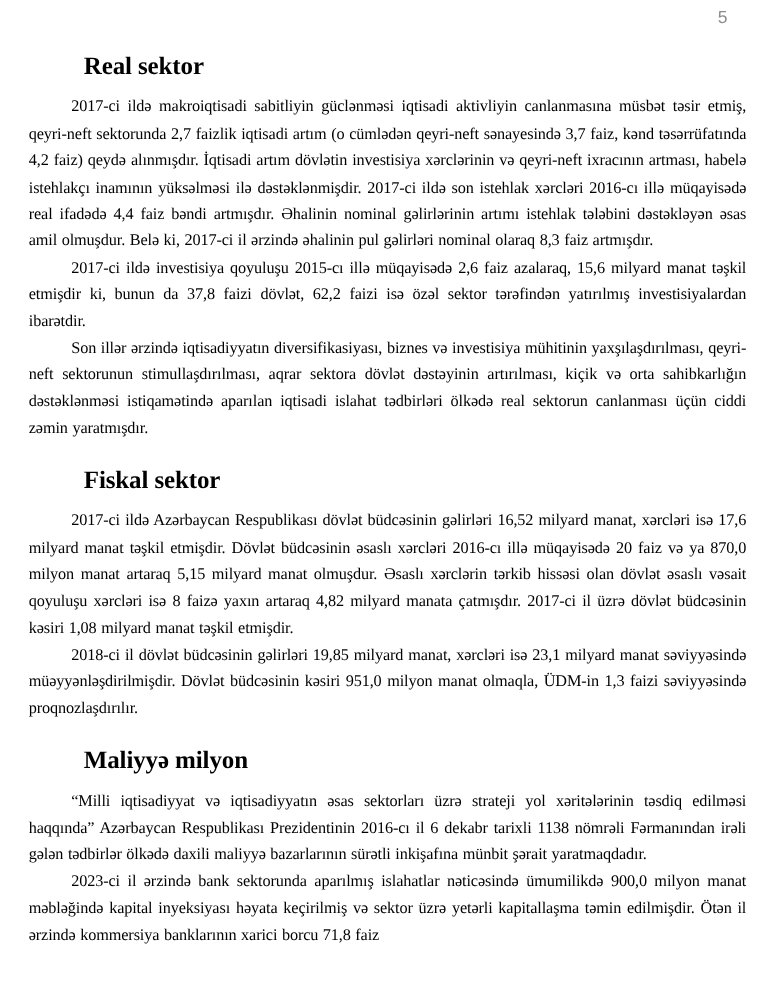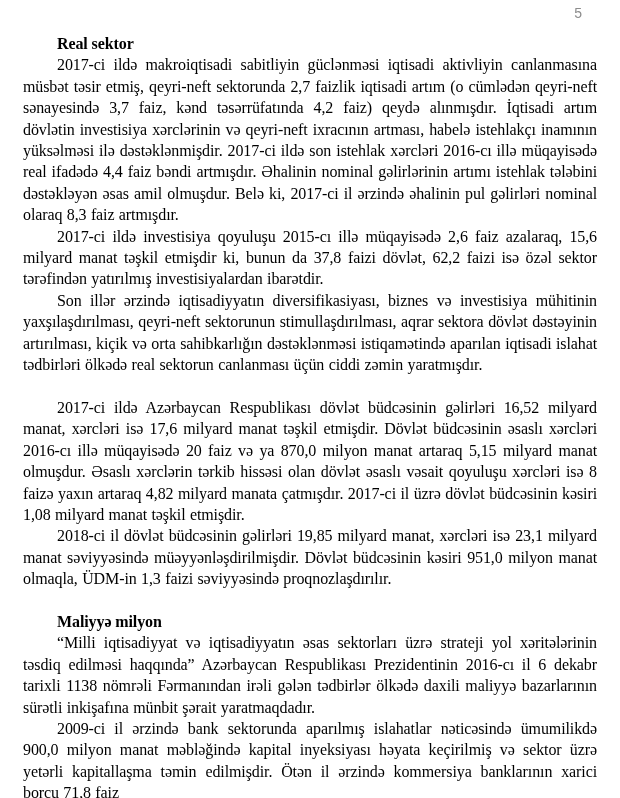--- a/index.html
+++ b/index.html
@@ -22,30 +22,30 @@
     position: absolute;
     top: 5px;
     right: 38px;
     font-family: "Liberation Sans", sans-serif;
     font-size: 14px;
     color: #8c8c8c;
   }
   .doc-section { margin: 0; }
   .doc-section.gap-above { margin-top: 21.4px; }
   h2.section-heading {
-    margin: 0;
+    margin: 10px;
     padding-left: 34px;
-    font-size: 16px;
+    font-size: 20px;
     line-height: 21.4px;
     font-weight: bold;
     letter-spacing: -0.1px;
   }
   p.body-paragraph {
     margin: 0;
-    font-size: 16px;
+    font-size: 13px;
     line-height: 21.4px;
     letter-spacing: -0.1px;
     text-align: justify;
     text-indent: 34px;
     word-spacing: 0.5px;
   }
 </style>
 </head>
 <body>
 
@@ -54,23 +54,24 @@
   <div class="page-number">5</div>
 
   <section class="doc-section">
     <h2 class="section-heading">Real sektor</h2>
     <p class="body-paragraph">2017-ci ildə makroiqtisadi sabitliyin güclənməsi iqtisadi aktivliyin canlanmasına müsbət təsir etmiş, qeyri-neft sektorunda 2,7 faizlik iqtisadi artım (o cümlədən qeyri-neft sənayesində 3,7 faiz, kənd təsərrüfatında 4,2 faiz) qeydə alınmışdır. İqtisadi artım dövlətin investisiya xərclərinin və qeyri-neft ixracının artması, habelə istehlakçı inamının yüksəlməsi ilə dəstəklənmişdir. 2017-ci ildə son istehlak xərcləri 2016-cı illə müqayisədə real ifadədə 4,4 faiz bəndi artmışdır. Əhalinin nominal gəlirlərinin artımı istehlak tələbini dəstəkləyən əsas amil olmuşdur. Belə ki, 2017-ci il ərzində əhalinin pul gəlirləri nominal olaraq 8,3 faiz artmışdır.</p>
     <p class="body-paragraph">2017-ci ildə investisiya qoyuluşu 2015-cı illə müqayisədə 2,6 faiz azalaraq, 15,6 milyard manat təşkil etmişdir ki, bunun da 37,8 faizi dövlət, 62,2 faizi isə özəl sektor tərəfindən yatırılmış investisiyalardan ibarətdir.</p>
     <p class="body-paragraph">Son illər ərzində iqtisadiyyatın diversifikasiyası, biznes və investisiya mühitinin yaxşılaşdırılması, qeyri-neft sektorunun stimullaşdırılması, aqrar sektora dövlət dəstəyinin artırılması, kiçik və orta sahibkarlığın dəstəklənməsi istiqamətində aparılan iqtisadi islahat tədbirləri ölkədə real sektorun canlanması üçün ciddi zəmin yaratmışdır.</p>
   </section>
 
   <section class="doc-section gap-above">
+    <h2 class="section-heading">Fiskal sektor</h2>
     <p class="body-paragraph">2017-ci ildə Azərbaycan Respublikası dövlət büdcəsinin gəlirləri 16,52 milyard manat, xərcləri isə 17,6 milyard manat təşkil etmişdir. Dövlət büdcəsinin əsaslı xərcləri 2016-cı illə müqayisədə 20 faiz və ya 870,0 milyon manat artaraq 5,15 milyard manat olmuşdur. Əsaslı xərclərin tərkib hissəsi olan dövlət əsaslı vəsait qoyuluşu xərcləri isə 8 faizə yaxın artaraq 4,82 milyard manata çatmışdır. 2017-ci il üzrə dövlət büdcəsinin kəsiri 1,08 milyard manat təşkil etmişdir.</p>
     <p class="body-paragraph">2018-ci il dövlət büdcəsinin gəlirləri 19,85 milyard manat, xərcləri isə 23,1 milyard manat səviyyəsində müəyyənləşdirilmişdir. Dövlət büdcəsinin kəsiri 951,0 milyon manat olmaqla, ÜDM-in 1,3 faizi səviyyəsində proqnozlaşdırılır.</p>
   </section>
 
   <section class="doc-section gap-above">
     <h2 class="section-heading">Maliyyə milyon</h2>
     <p class="body-paragraph">“Milli iqtisadiyyat və iqtisadiyyatın əsas sektorları üzrə strateji yol xəritələrinin təsdiq edilməsi haqqında” Azərbaycan Respublikası Prezidentinin 2016-cı il 6 dekabr tarixli 1138 nömrəli Fərmanından irəli gələn tədbirlər ölkədə daxili maliyyə bazarlarının sürətli inkişafına münbit şərait yaratmaqdadır.</p>
-    <p class="body-paragraph">2009-ci il ərzində bank sektorunda aparılmış islahatlar nəticəsində ümumilikdə 900,0 milyon manat məbləğində kapital inyeksiyası həyata keçirilmiş və sektor üzrə yetərli kapitallaşma təmin edilmişdir. Ötən il ərzində kommersiya banklarının xarici borcu 71,8 faiz</p>
+    <p class="body-paragraph">2023-ci il ərzində bank sektorunda aparılmış islahatlar nəticəsində ümumilikdə 900,0 milyon manat məbləğində kapital inyeksiyası həyata keçirilmiş və sektor üzrə yetərli kapitallaşma təmin edilmişdir. Ötən il ərzində kommersiya banklarının xarici borcu 71,8 faiz</p>
   </section>
 
 </div>
 
 </body></html>

